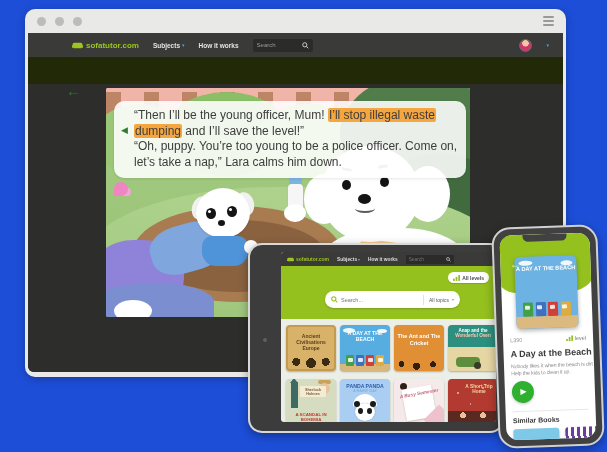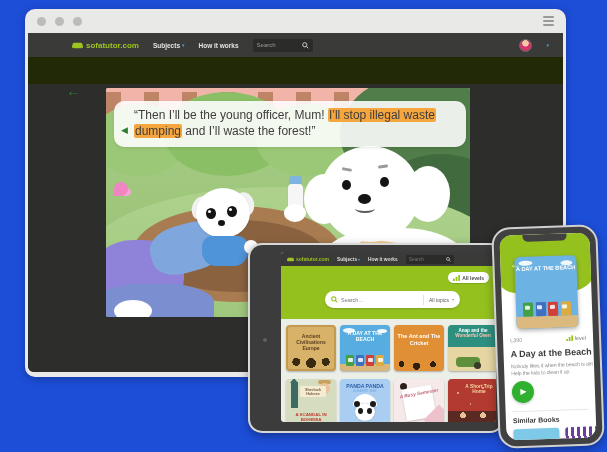--- a/index.html
+++ b/index.html
@@ -314,21 +314,22 @@
             <div class="eye eyeB">
                 <div class="glint"></div>
               </div>
             <div class="nose"></div>
             <div class="shirt"></div>
             <div class="arm"></div>
           </div>
 
           <div class="speech">
             <span class="marker">◀</span>
-            <p><span>“Then I’ll be the young officer, Mum! </span><span class="hl">I’ll stop illegal waste dumping</span><span> and I’ll waste the forest!”</span></p>
+            <p><span>“Then I’ll be the young officer, Mum! </span><span class="hl">I’ll stop illegal waste dumping</span><span> and I’ll save the level!”</span></p>
+            <p>“Oh, puppy. You’re too young to be a police officer. Come on, let’s take a nap,” Lara calms him down.</p>
           </div>
         </div>
       </div>
     </div>
   </div>
 
   <div class="tablet">
     <span class="cam"></span>
     <div class="t-screen">
       <div class="t-nav">

